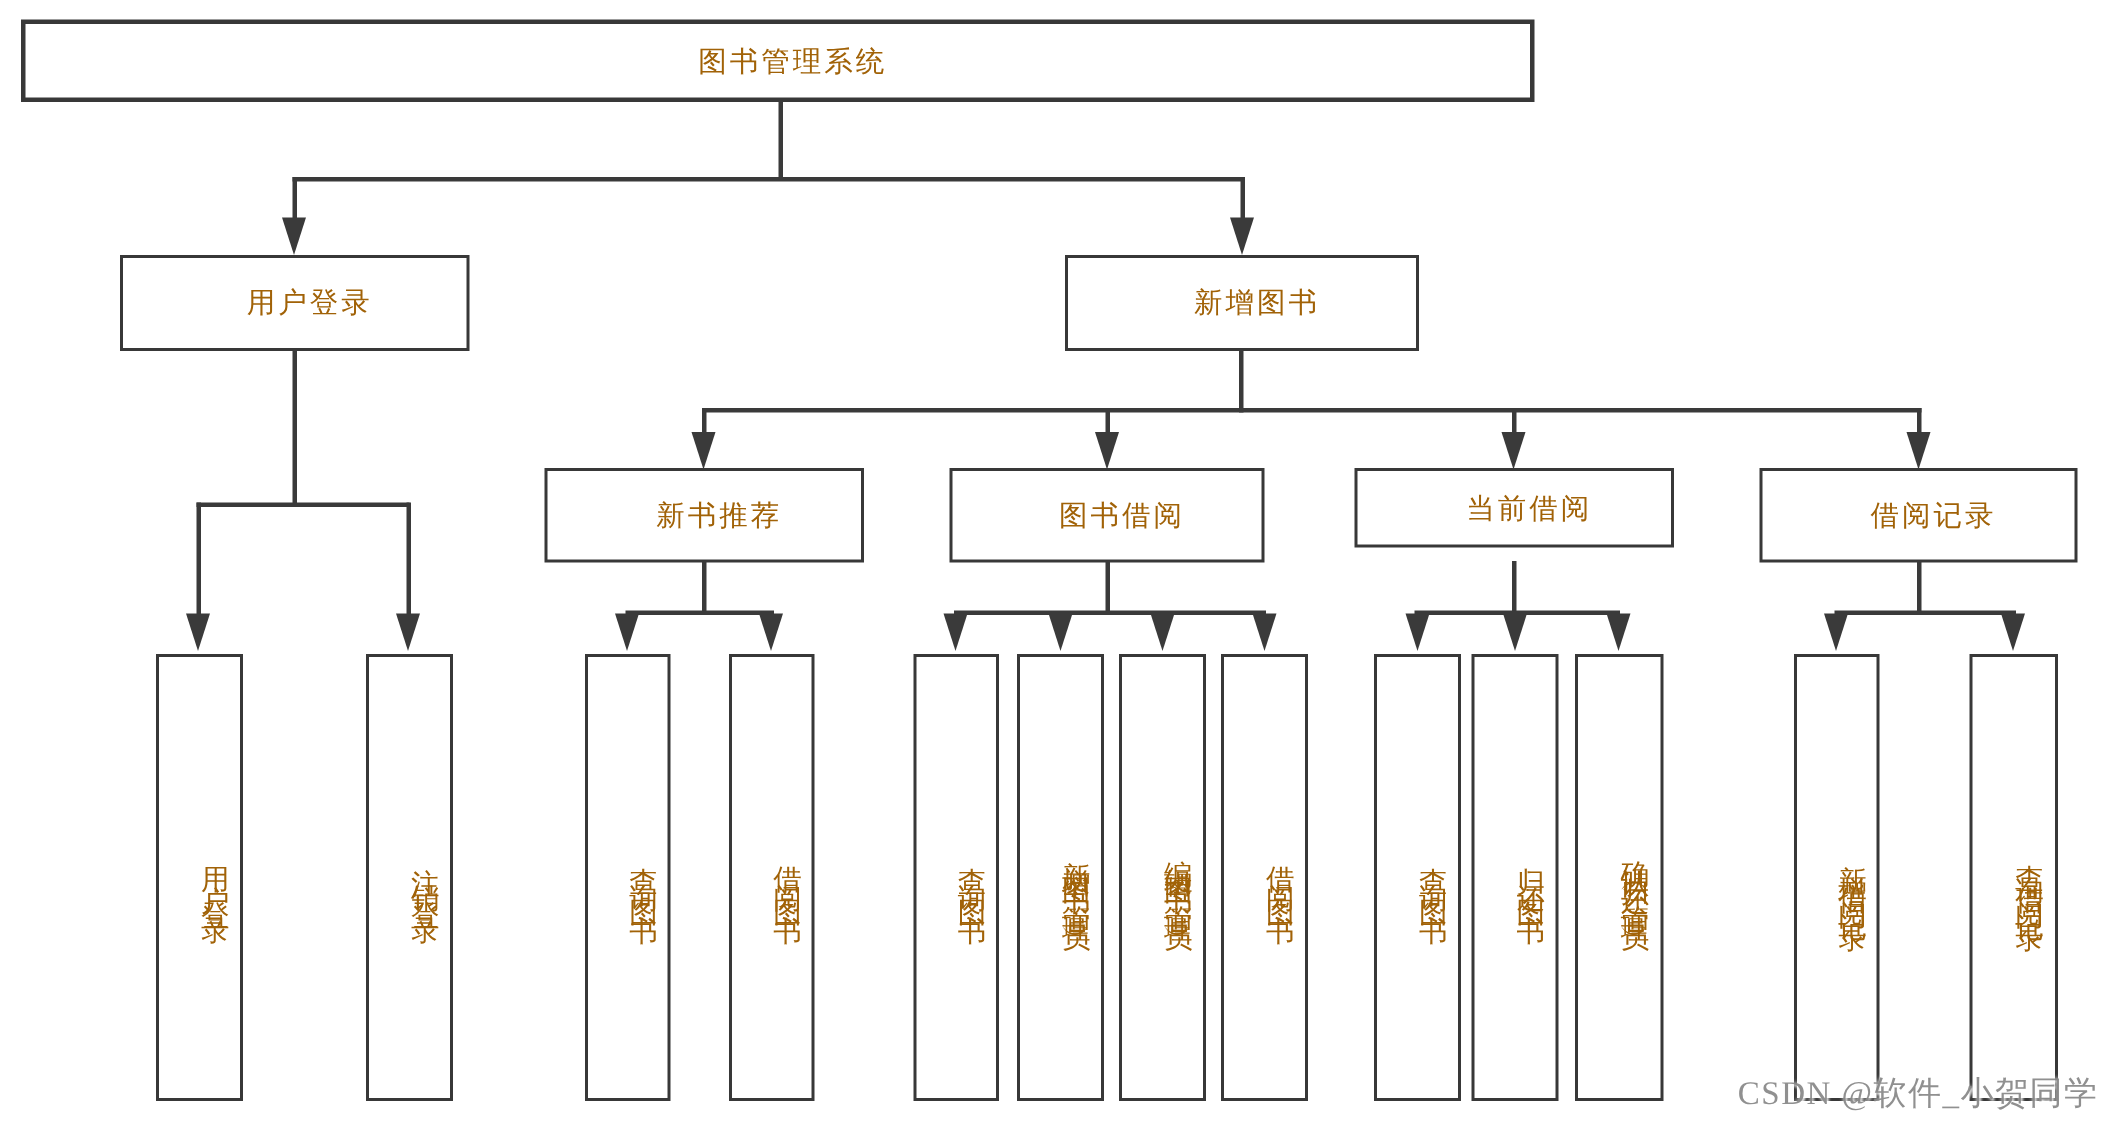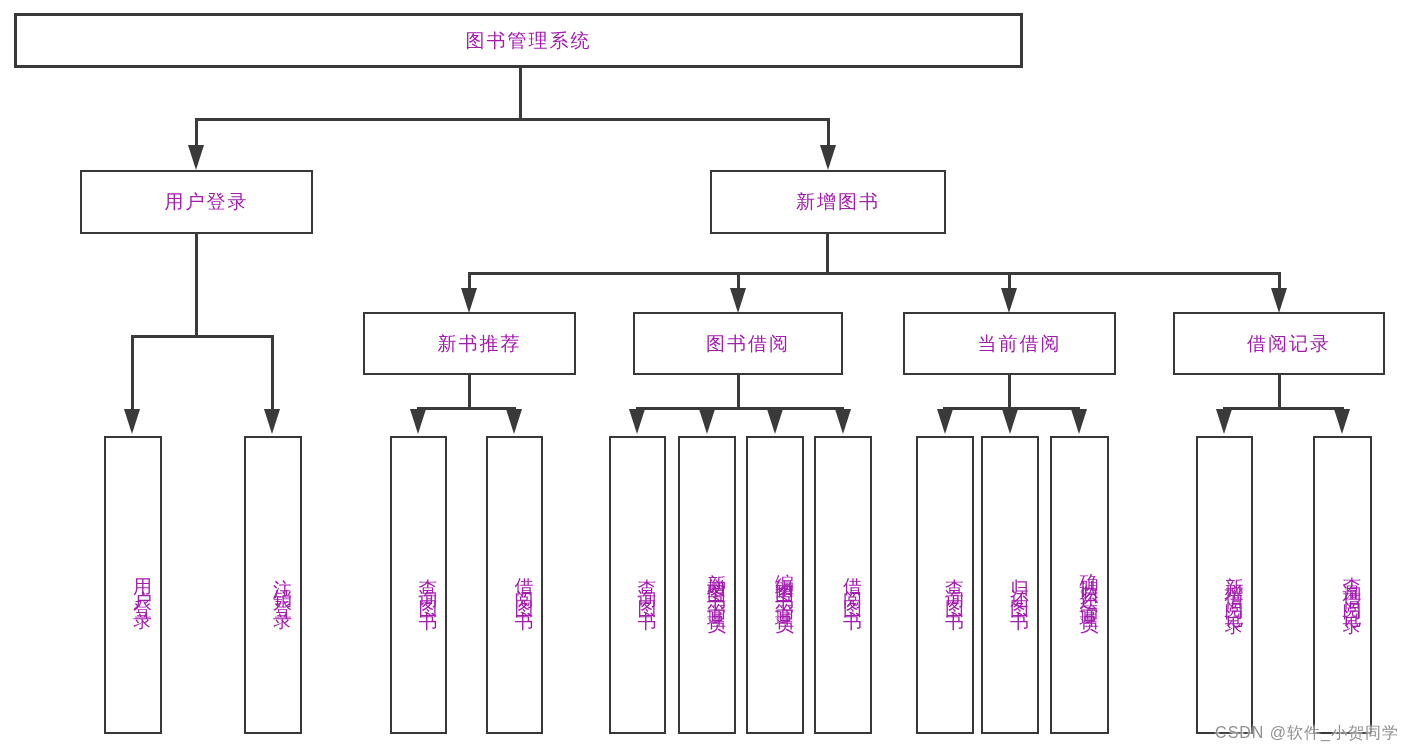--- a/index.html
+++ b/index.html
@@ -15,21 +15,21 @@
   .box {
     position: absolute;
     box-sizing: border-box;
     background: #ffffff;
     border: 2px solid #383838;
     display: flex;
     align-items: center;
     justify-content: center;
     font-size: 19px;
     letter-spacing: 2px;
-    color: #a21caf;
+    color: #a16207;
     text-align: center;
     padding-left: 20px;
   }
   .box.root { border-width: 3px; }
   .box.vert {
     writing-mode: vertical-rl;
     text-orientation: mixed;
     letter-spacing: 11px;
     font-size: 19px;
     line-height: 1;
@@ -40,25 +40,26 @@
     position: absolute;
     width: 0; height: 0;
     border-left: 8px solid transparent;
     border-right: 8px solid transparent;
     border-top: 25px solid #3a3a3a;
   }
   .watermark {
     position: absolute;
     right: 6px;
     bottom: 3px;
-    font-size: 16px;
+    font-size: 22px;
     color: rgba(135,135,135,0.92);
     letter-spacing: 1px;
     text-shadow: 0 0 3px #ffffff, 1px 1px 2px #ffffff;
     white-space: nowrap;
+    font-family: Liberation Serif, serif;
   }
 </style>
 </head>
 <body>
 
 <div class="canvas">
 
   <div class="box root" style="left:14px; top:13px; width:1009px; height:55px;">图书管理系统</div>
 
   <div class="vl" style="left:519px; top:67px; height:53px;"></div>
@@ -84,21 +85,21 @@
   <div class="vl" style="left:737px; top:272px; height:19px;"></div>
   <div class="vl" style="left:1008px; top:272px; height:19px;"></div>
   <div class="vl" style="left:1278px; top:272px; height:19px;"></div>
   <div class="ar" style="left:461px; top:288px;"></div>
   <div class="ar" style="left:730px; top:288px;"></div>
   <div class="ar" style="left:1001px; top:288px;"></div>
   <div class="ar" style="left:1271px; top:288px;"></div>
 
   <div class="box" style="left:363px; top:312px; width:213px; height:63px;font-family:Liberation Mono, monospace;">新书推荐</div>
   <div class="box" style="left:633px; top:312px; width:210px; height:63px;">图书借阅</div>
-  <div class="box" style="left:903px; top:312px; width:213px; height:63px;">当前借阅</div>
+  <div class="box" style="left:903px; top:312px; width:213px; height:53px;">当前借阅</div>
   <div class="box" style="left:1173px; top:312px; width:212px; height:63px;">借阅记录</div>
 
   <div class="vl" style="left:468px; top:374px; height:36px;"></div>
   <div class="hl" style="left:417px; top:407px; width:99px;"></div>
   <div class="ar" style="left:410px; top:409px;"></div>
   <div class="ar" style="left:506px; top:409px;"></div>
 
   <div class="vl" style="left:737px; top:374px; height:36px;"></div>
   <div class="hl" style="left:636px; top:407px; width:208px;"></div>
   <div class="ar" style="left:629px; top:409px;"></div>

